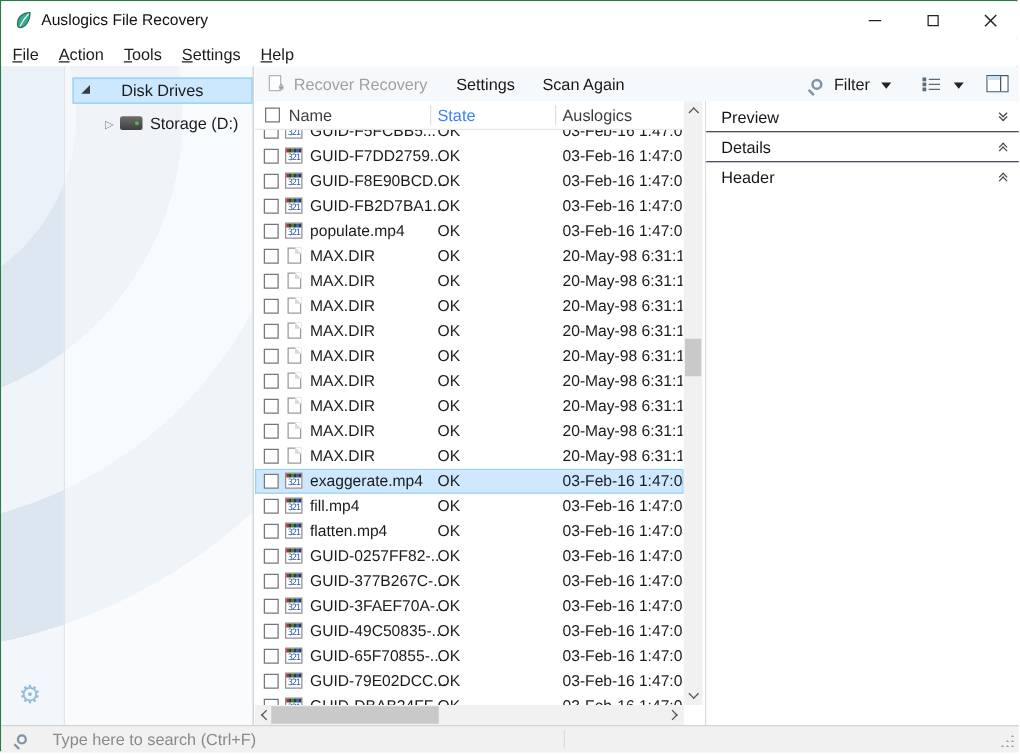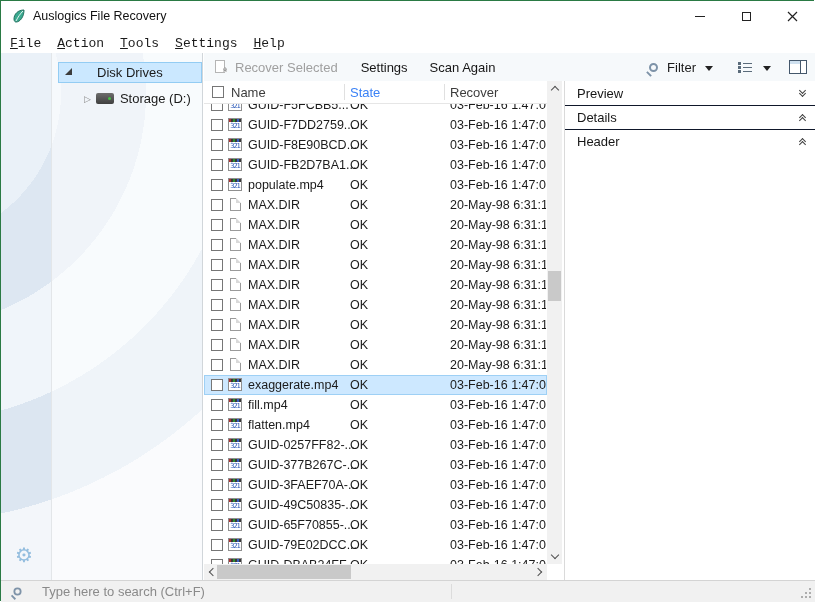--- a/index.html
+++ b/index.html
@@ -14,21 +14,21 @@
   .appicon { position:absolute; left:10px; top:7px; width:16px; height:16px; }
   .title-text { position:absolute; left:32px; top:8px; font-size:12.5px; color:#111; }
   .winbtns { position:absolute; right:0; top:0; height:30px; display:flex; }
   .winbtn { width:46px; height:30px; display:flex; align-items:center; justify-content:center; }
   .ic-min { width:10px; height:1px; background:#222; }
   .ic-max { width:9px; height:9px; border:1px solid #222; }
 
   
   .menubar { position:absolute; left:0; top:30px; width:814px; height:22px; background:#fff;
              display:flex; align-items:center; padding-left:3px; }
-  .menu-item { padding:2px 10px 0 6px; cursor:default;font-family:Liberation Mono, monospace; }
+  .menu-item { padding:2px 10px 0 6px; cursor:default; }
   .menu-item .ul { text-decoration:underline; }
 
   
   .leftpane { position:absolute; left:0; top:52px; width:202px; height:527px;
       border-right:1px solid #9aa4ad;
       background:
         radial-gradient(circle at -90px 40px,
           #eaf1f8 0 150px, #dde7f2 150px 235px, #f0f5fa 235px 330px,
           #dce6f1 330px 430px, #f3f6fa 430px 100%);
   }
@@ -193,21 +193,21 @@
   </div>
 
   <div class="toolbar">
     <div class="tb-left">
       <div class="tb-recover">
         <svg width="15" height="14" viewBox="0 0 15 14">
           <rect x="1.5" y="0.5" width="9" height="12" fill="#fff" stroke="#b5b5b5"></rect>
           <path d="M9 8 L13 8 L13 12 L9 12 Z" fill="#cfcfcf"></path>
           <path d="M11 7 L11 11 M9.5 9.5 L11 11 L12.5 9.5" stroke="#9a9a9a" fill="none"></path>
         </svg>
-        <span>Recover Selected</span>
+        <span>Recover Recovery</span>
       </div>
       <span class="tb-btn">Settings</span>
       <span class="tb-btn">Scan Again</span>
     </div>
     <div class="tb-right">
       <span class="mag"></span>
       <span>Filter</span>
       <span class="caret-down"></span>
       <span class="tb-sep"></span>
       <svg width="17" height="13" viewBox="0 0 17 13">
@@ -225,21 +225,21 @@
         <rect x="1" y="1" width="10" height="3" fill="#cfe0ef"></rect>
         <line x1="11.5" y1="1" x2="11.5" y2="13" stroke="#44576b"></line>
       </svg>
     </div>
   </div>
 
   <div class="theader">
     <span class="cb"></span>
     <span class="h-name">Name</span>
     <span class="h-state">State</span>
-    <span class="h-mod">Recover</span>
+    <span class="h-mod">Auslogics</span>
     <span class="colsep" style="left:140px;"></span>
     <span class="colsep" style="left:240px;"></span>
   </div>
 
   <div class="rows-clip">
     <div class="rows-stack" id="rows-host">
 
     <div class="frow">
           <span class="cb"></span>
           <span class="ficon icon-video"></span>

